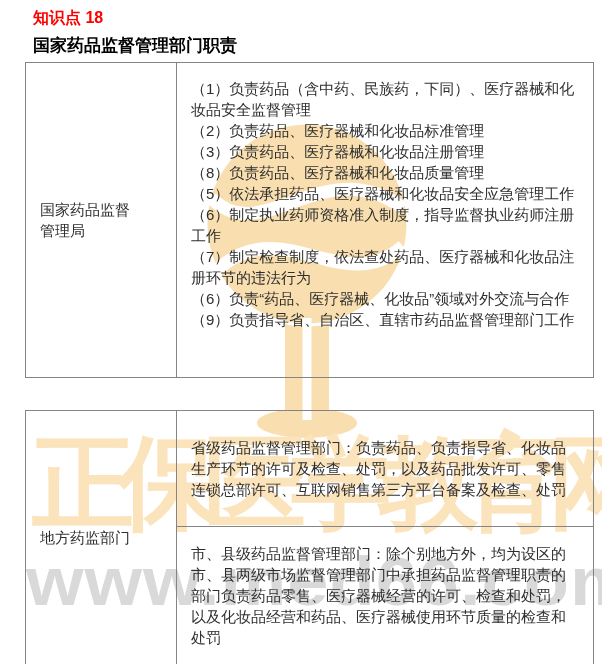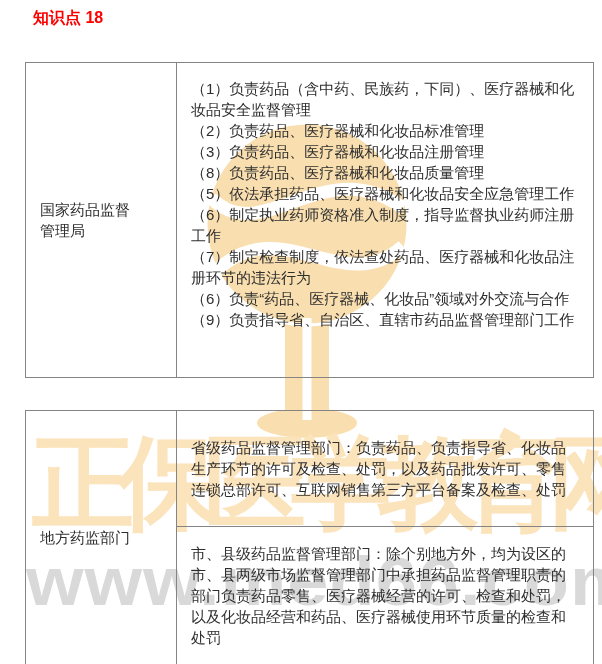--- a/index.html
+++ b/index.html
@@ -78,20 +78,21 @@
         <path d="M 14,150 C 80,90 140,180 200,126"></path>
         <path d="M 104,198 L 104,300" stroke-width="9"></path>
       </g>
       <circle cx="104" cy="104" r="101" fill="none" stroke="#ffffff" stroke-width="3"></circle>
     </svg>
     <div class="wm-brand" style="color: rgb(251, 227, 187);">正保医学教育网</div>
     <div class="wm-url" style="color: rgb(217, 217, 217);">www.med66.com</div>
   </div>
 
   <div class="kp-title">知识点 18</div>
+  <div class="doc-title">国家药品监督管理部门职责</div>
 
   <table class="t1">
     <tbody>
         <tr>
       <td class="col-head">
         <span class="head-text">国家药品监督管理局</span>
       </td>
       <td class="col-body">
         <span class="cell-inner">
           <span class="duty-item">（1）负责药品（含中药、民族药，下同）、医疗器械和化妆品安全监督管理</span>

